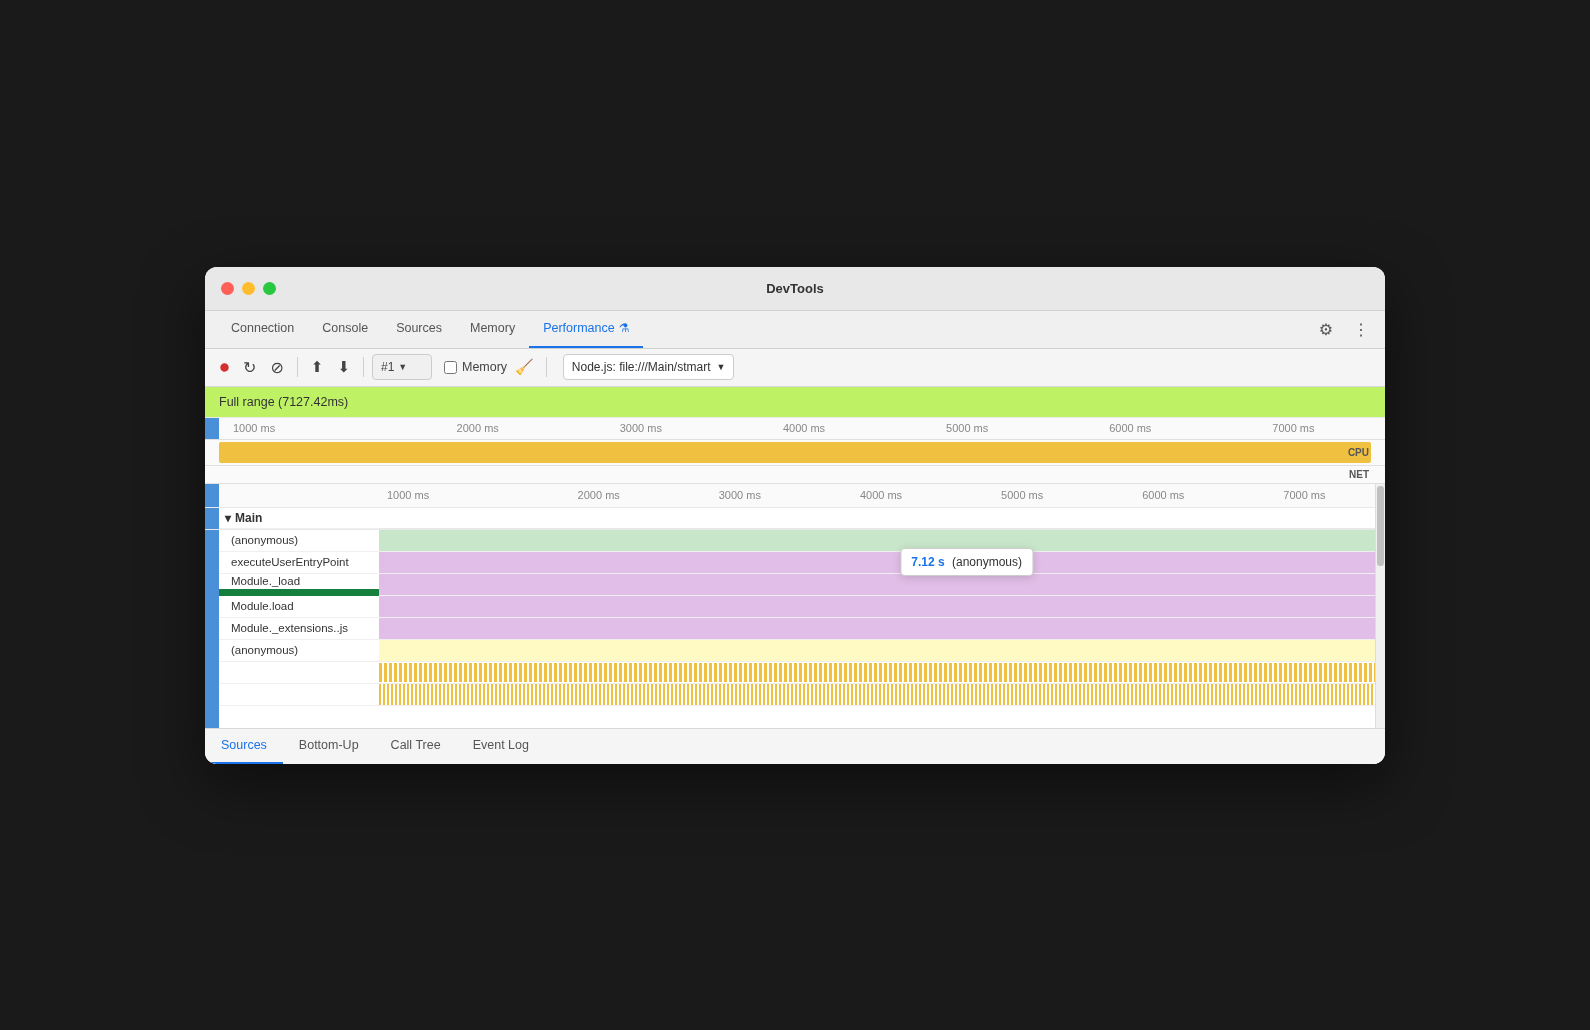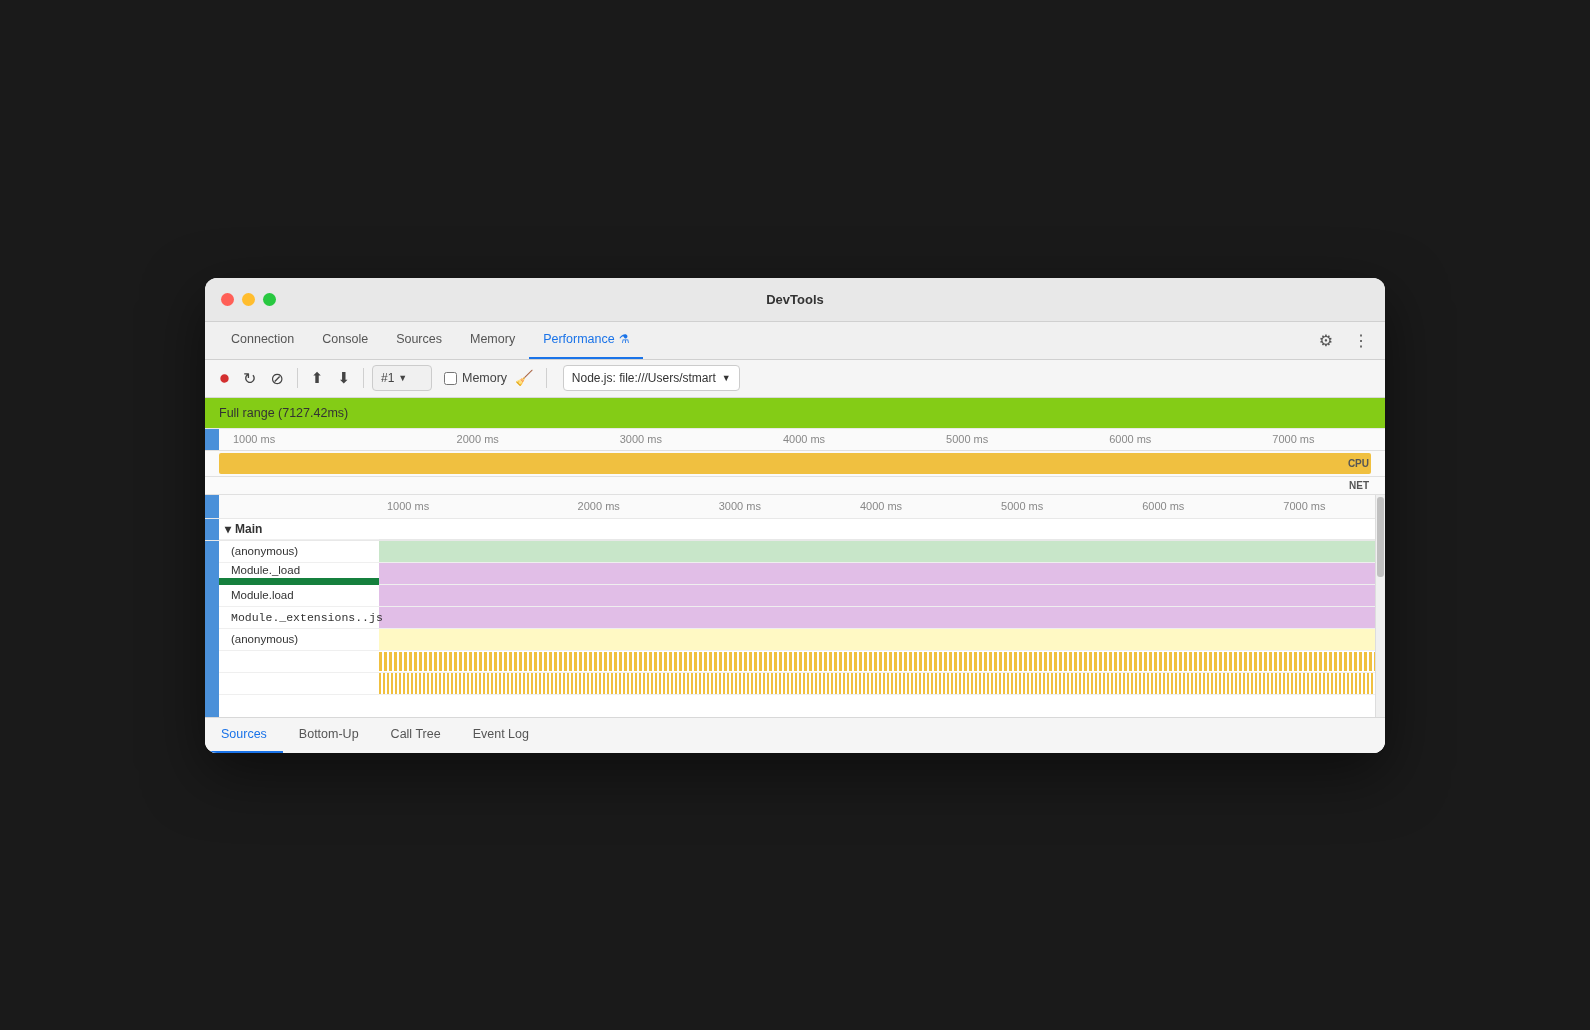--- a/index.html
+++ b/index.html
@@ -168,21 +168,21 @@
       margin-left: 8px;
     }
     .main-content {
       background: #fff;
       overflow: hidden;
     }
     .range-label {
       padding: 8px 14px;
       font-size: 12.5px;
       color: #333;
-      background: #84cc16;
+      background: #bef264;
       border-bottom: 1px solid #e8e8e8;
     }
     .timeline-area {
       background: #fff;
     }
     .timeline-header {
       display: flex;
       align-items: center;
       height: 24px;
       border-bottom: 1px solid #e8e8e8;
@@ -389,21 +389,21 @@
     </div>
     <div class="memory-checkbox">
       <input type="checkbox" style="">
       <span>Memory</span>
     </div>
     <button class="gc-btn">
       <span style="font-size:15px;">🧹</span>
     </button>
     <div class="toolbar-separator"></div>
     <div class="node-selector">
-      <span>Node.js: file:///Users/stmart</span>
+      <span>Node.js: file:///Main/stmart</span>
       <span style="font-size:9px;">▼</span>
     </div>
   </div>
 
   <div class="main-content" style="position:relative;">
 
     <div class="range-label">Full range (7127.42ms)</div>
 
     <div class="timeline-area">
 
@@ -460,40 +460,54 @@
 
       <div class="flame-row" style="height:22px;">
         <div style="width:14px; background:#4a90d9; min-width:14px;"></div>
         <div class="flame-row-label" style="width:160px; min-width:160px; font-size:11.5px; padding-left:12px; display:flex; align-items:center; background:#fff; border-bottom:1px solid #efefef;">
           <span>(anonymous)</span>
         </div>
         <div class="flame-row-track row-green" style="flex:1; background:#c8e6c9; border-bottom:1px solid #efefef;"></div>
         <div style="width:10px;"></div>
       </div>
 
+      <div class="flame-row" style="height:22px; position:relative;">
+        <div style="width:14px; background:#4a90d9; min-width:14px;"></div>
+        <div class="flame-row-label" style="width:160px; min-width:160px; font-size:11.5px; padding-left:12px; display:flex; align-items:center; background:#fff; border-bottom:1px solid #efefef;">
+          <span>executeUserEntryPoint</span>
+        </div>
+        <div class="flame-row-track" style="flex:1; background:#e1bee7; border-bottom:1px solid #efefef; position:relative; overflow:visible;">
+
+          <div class="tooltip" style="top:-4px; left:55%; transform:translateX(-20%);">
+            <span class="tooltip-time">7.12 s</span>
+            <span>(anonymous)</span>
+          </div>
+        </div>
+        <div style="width:10px;"></div>
+      </div>
 
       <div class="flame-row" style="height:22px;">
         <div style="width:14px; background:#4a90d9; min-width:14px;"></div>
         <div class="flame-row-label" style="width:160px; min-width:160px; font-size:11.5px; padding-left:12px; display:flex; align-items:center; background:#fff; border-bottom:7px solid #15803d;">
           <span>Module._load</span>
         </div>
         <div class="flame-row-track" style="flex:1; background:#e1bee7; border-bottom:1px solid #efefef;"></div>
         <div style="width:10px;"></div>
       </div>
 
       <div class="flame-row" style="height:22px;">
         <div style="width:14px; background:#4a90d9; min-width:14px;"></div>
         <div class="flame-row-label" style="width:160px; min-width:160px; font-size:11.5px; padding-left:12px; display:flex; align-items:center; background:#fff; border-bottom:1px solid #efefef;">
           <span>Module.load</span>
         </div>
         <div class="flame-row-track" style="flex:1; background:#e1bee7; border-bottom:1px solid #efefef;"></div>
         <div style="width:10px;"></div>
       </div>
 
-      <div class="flame-row" style="height:22px;font-family:Liberation Mono, monospace;">
+      <div class="flame-row" style="height:22px;">
         <div style="width:14px; background:#4a90d9; min-width:14px;"></div>
         <div class="flame-row-label" style="width:160px; min-width:160px; font-size:11.5px; padding-left:12px; display:flex; align-items:center; background:#fff; border-bottom:1px solid #efefef;">
           <span>Module._extensions..js</span>
         </div>
         <div class="flame-row-track" style="flex:1; background:#e1bee7; border-bottom:1px solid #efefef;"></div>
         <div style="width:10px;"></div>
       </div>
 
 
       <div class="flame-row" style="height:22px;">

